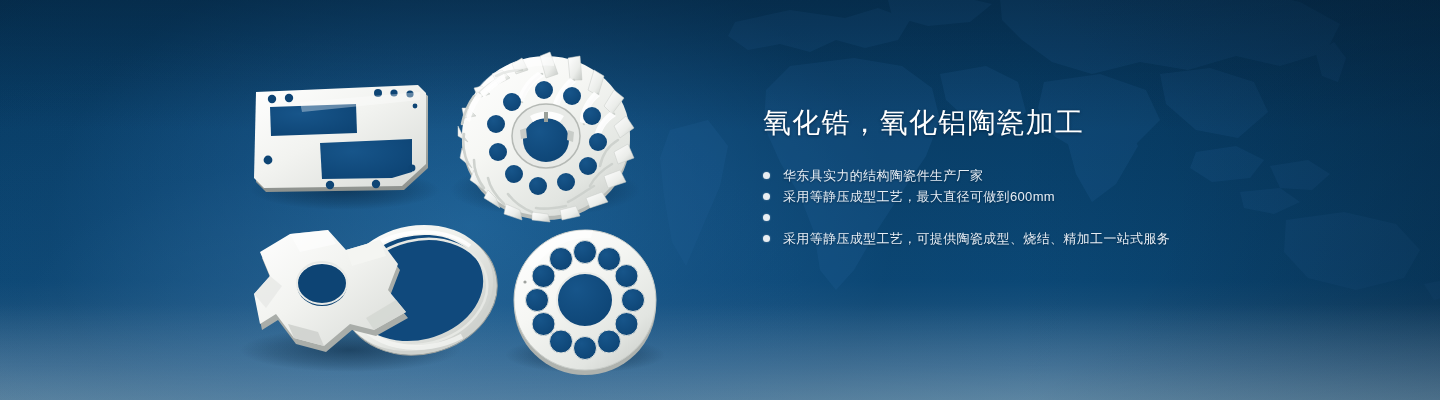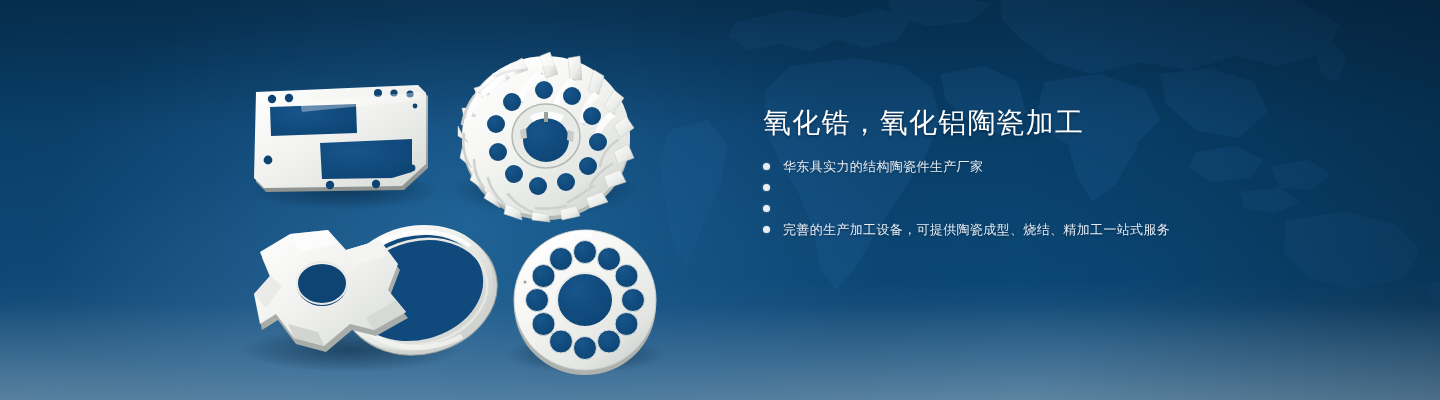--- a/index.html
+++ b/index.html
@@ -78,21 +78,21 @@
   .headline{
     color:#ffffff;
     font-size:28px;
     letter-spacing:1.2px;
     line-height:34px;
     font-weight:400;
     text-shadow:0 1px 3px rgba(0,20,40,0.55);
     white-space:nowrap;
   }
   .bullets{
-    margin-top:16px;
+    margin-top:25px;
     list-style:none;
   }
   .bullet{
     display:flex;
     align-items:center;
     height:21px;
     margin-bottom:0px;
   }
   .dot{
     width:7px; height:7px;
@@ -363,24 +363,25 @@
   <div class="content">
     <div class="headline">氧化锆，氧化铝陶瓷加工</div>
 
     <ul class="bullets">
       <li class="bullet">
         <span class="dot"></span>
         <span class="bullet-text">华东具实力的结构陶瓷件生产厂家</span>
       </li>
       <li class="bullet">
         <span class="dot"></span>
+        <span class="bullet-text">采用等静压成型工艺，最大直径可做到600mm</span>
       </li>
       <li class="bullet">
         <span class="dot"></span>
       </li>
       <li class="bullet">
         <span class="dot"></span>
-        <span class="bullet-text">完善的生产加工设备，可提供陶瓷成型、烧结、精加工一站式服务</span>
+        <span class="bullet-text">采用等静压成型工艺，可提供陶瓷成型、烧结、精加工一站式服务</span>
       </li>
     </ul>
   </div>
 
 </div>
 
 </body></html>

